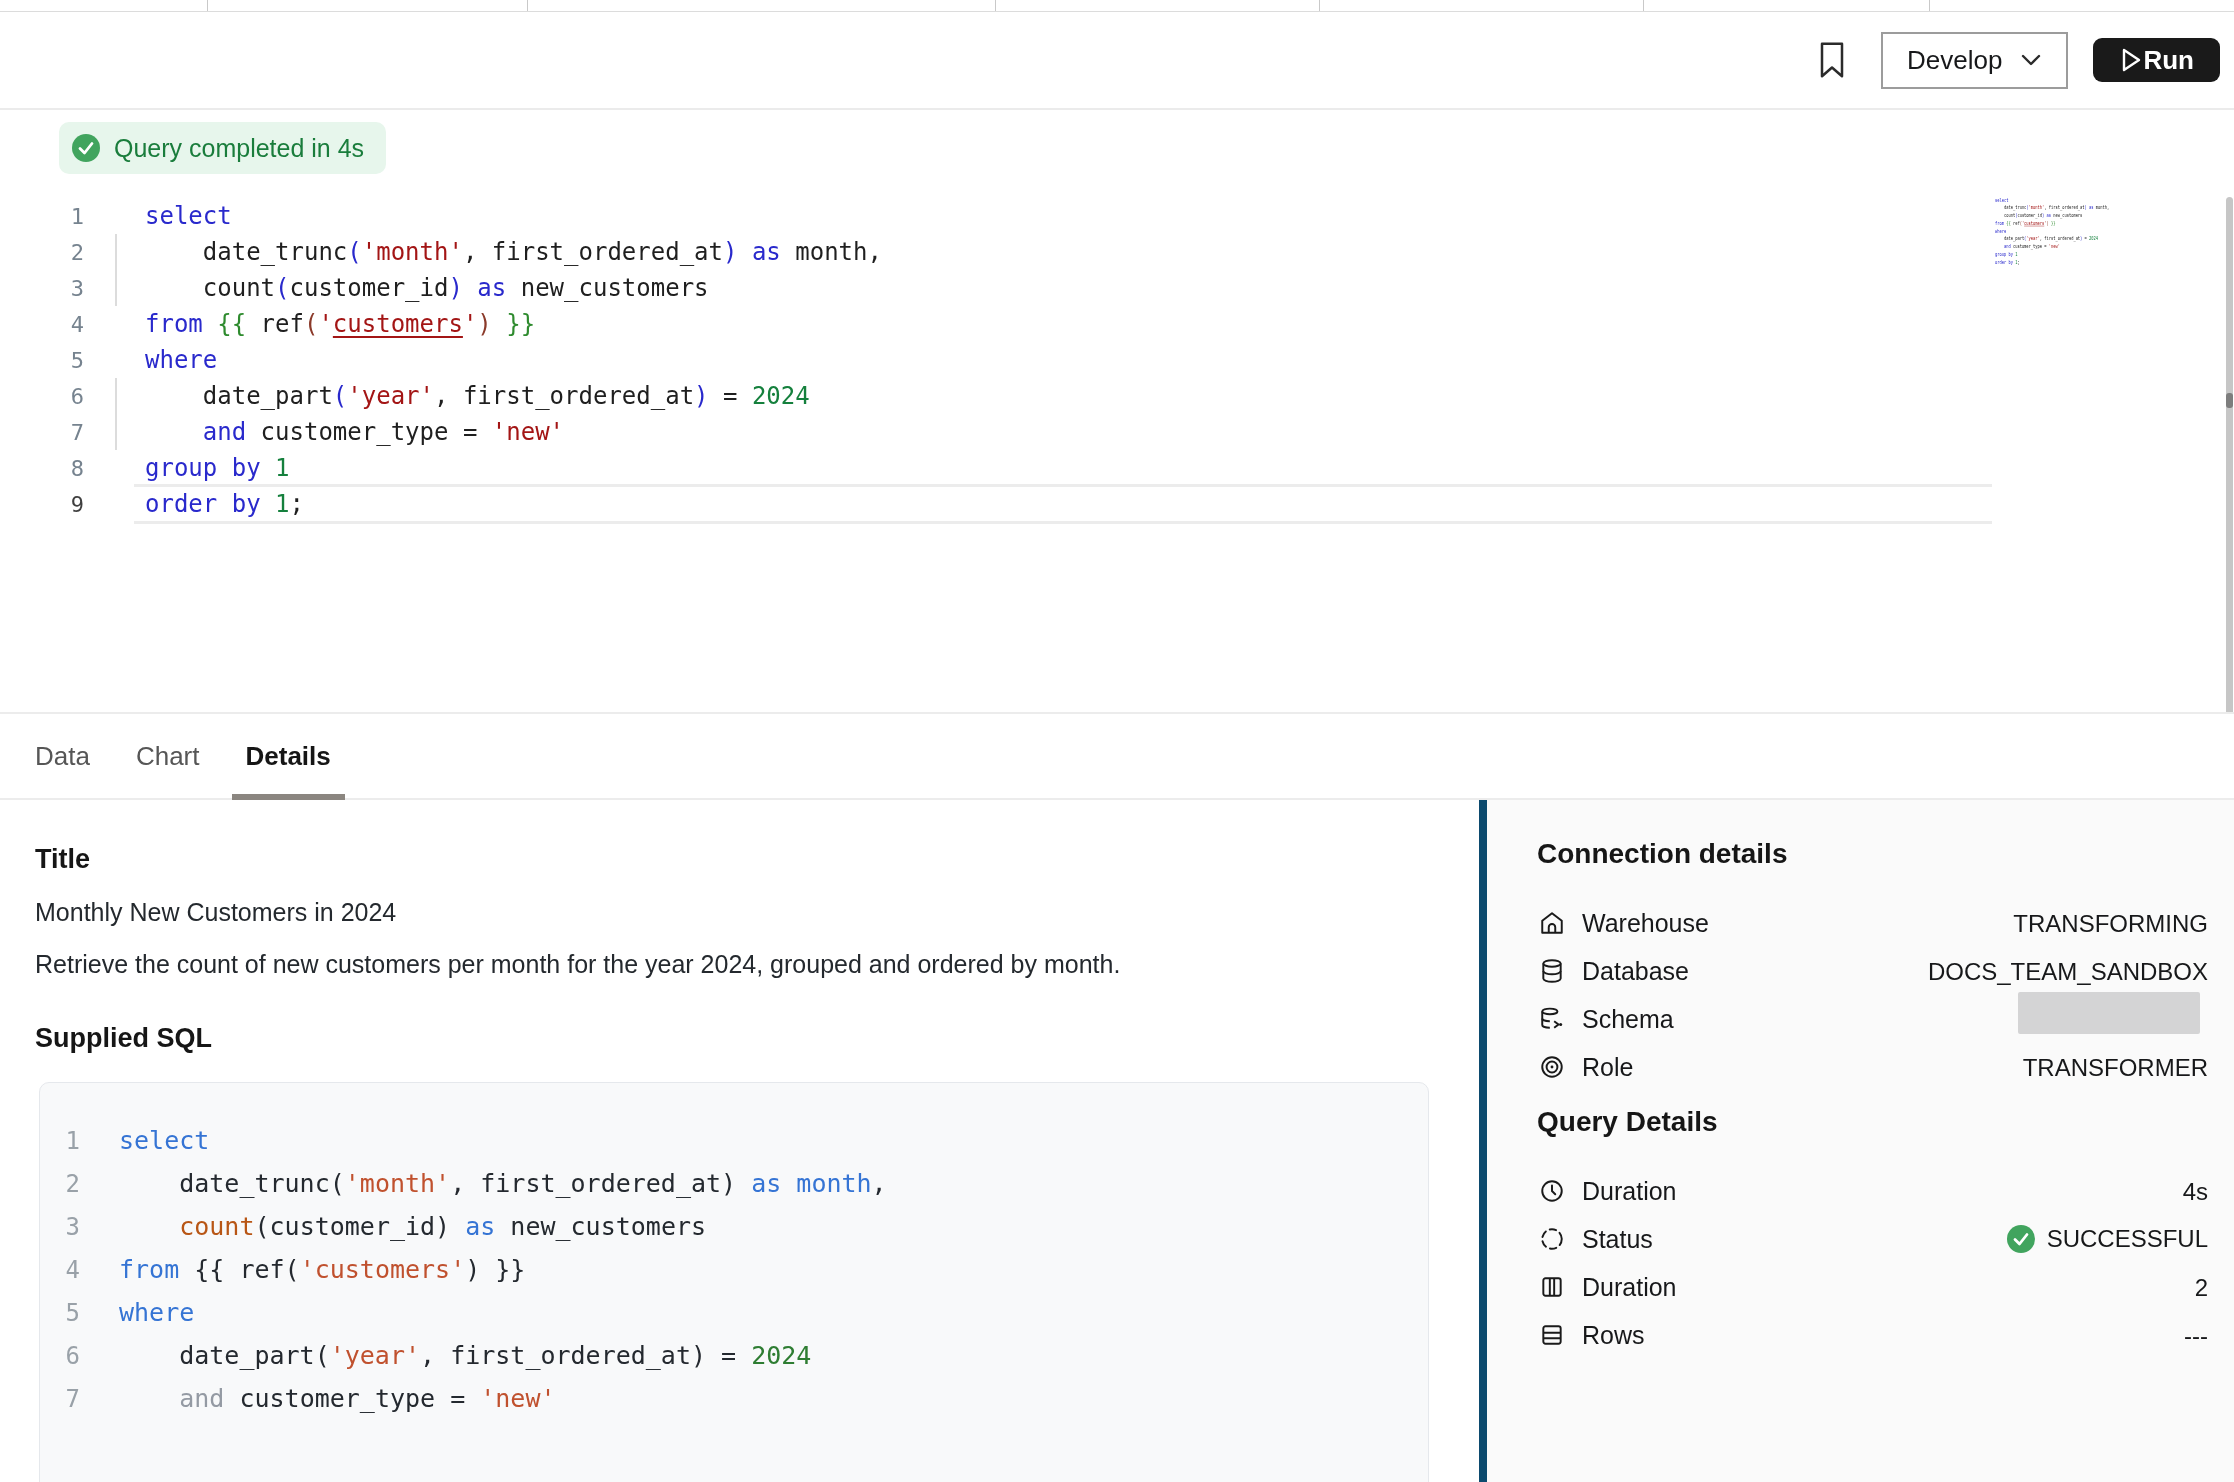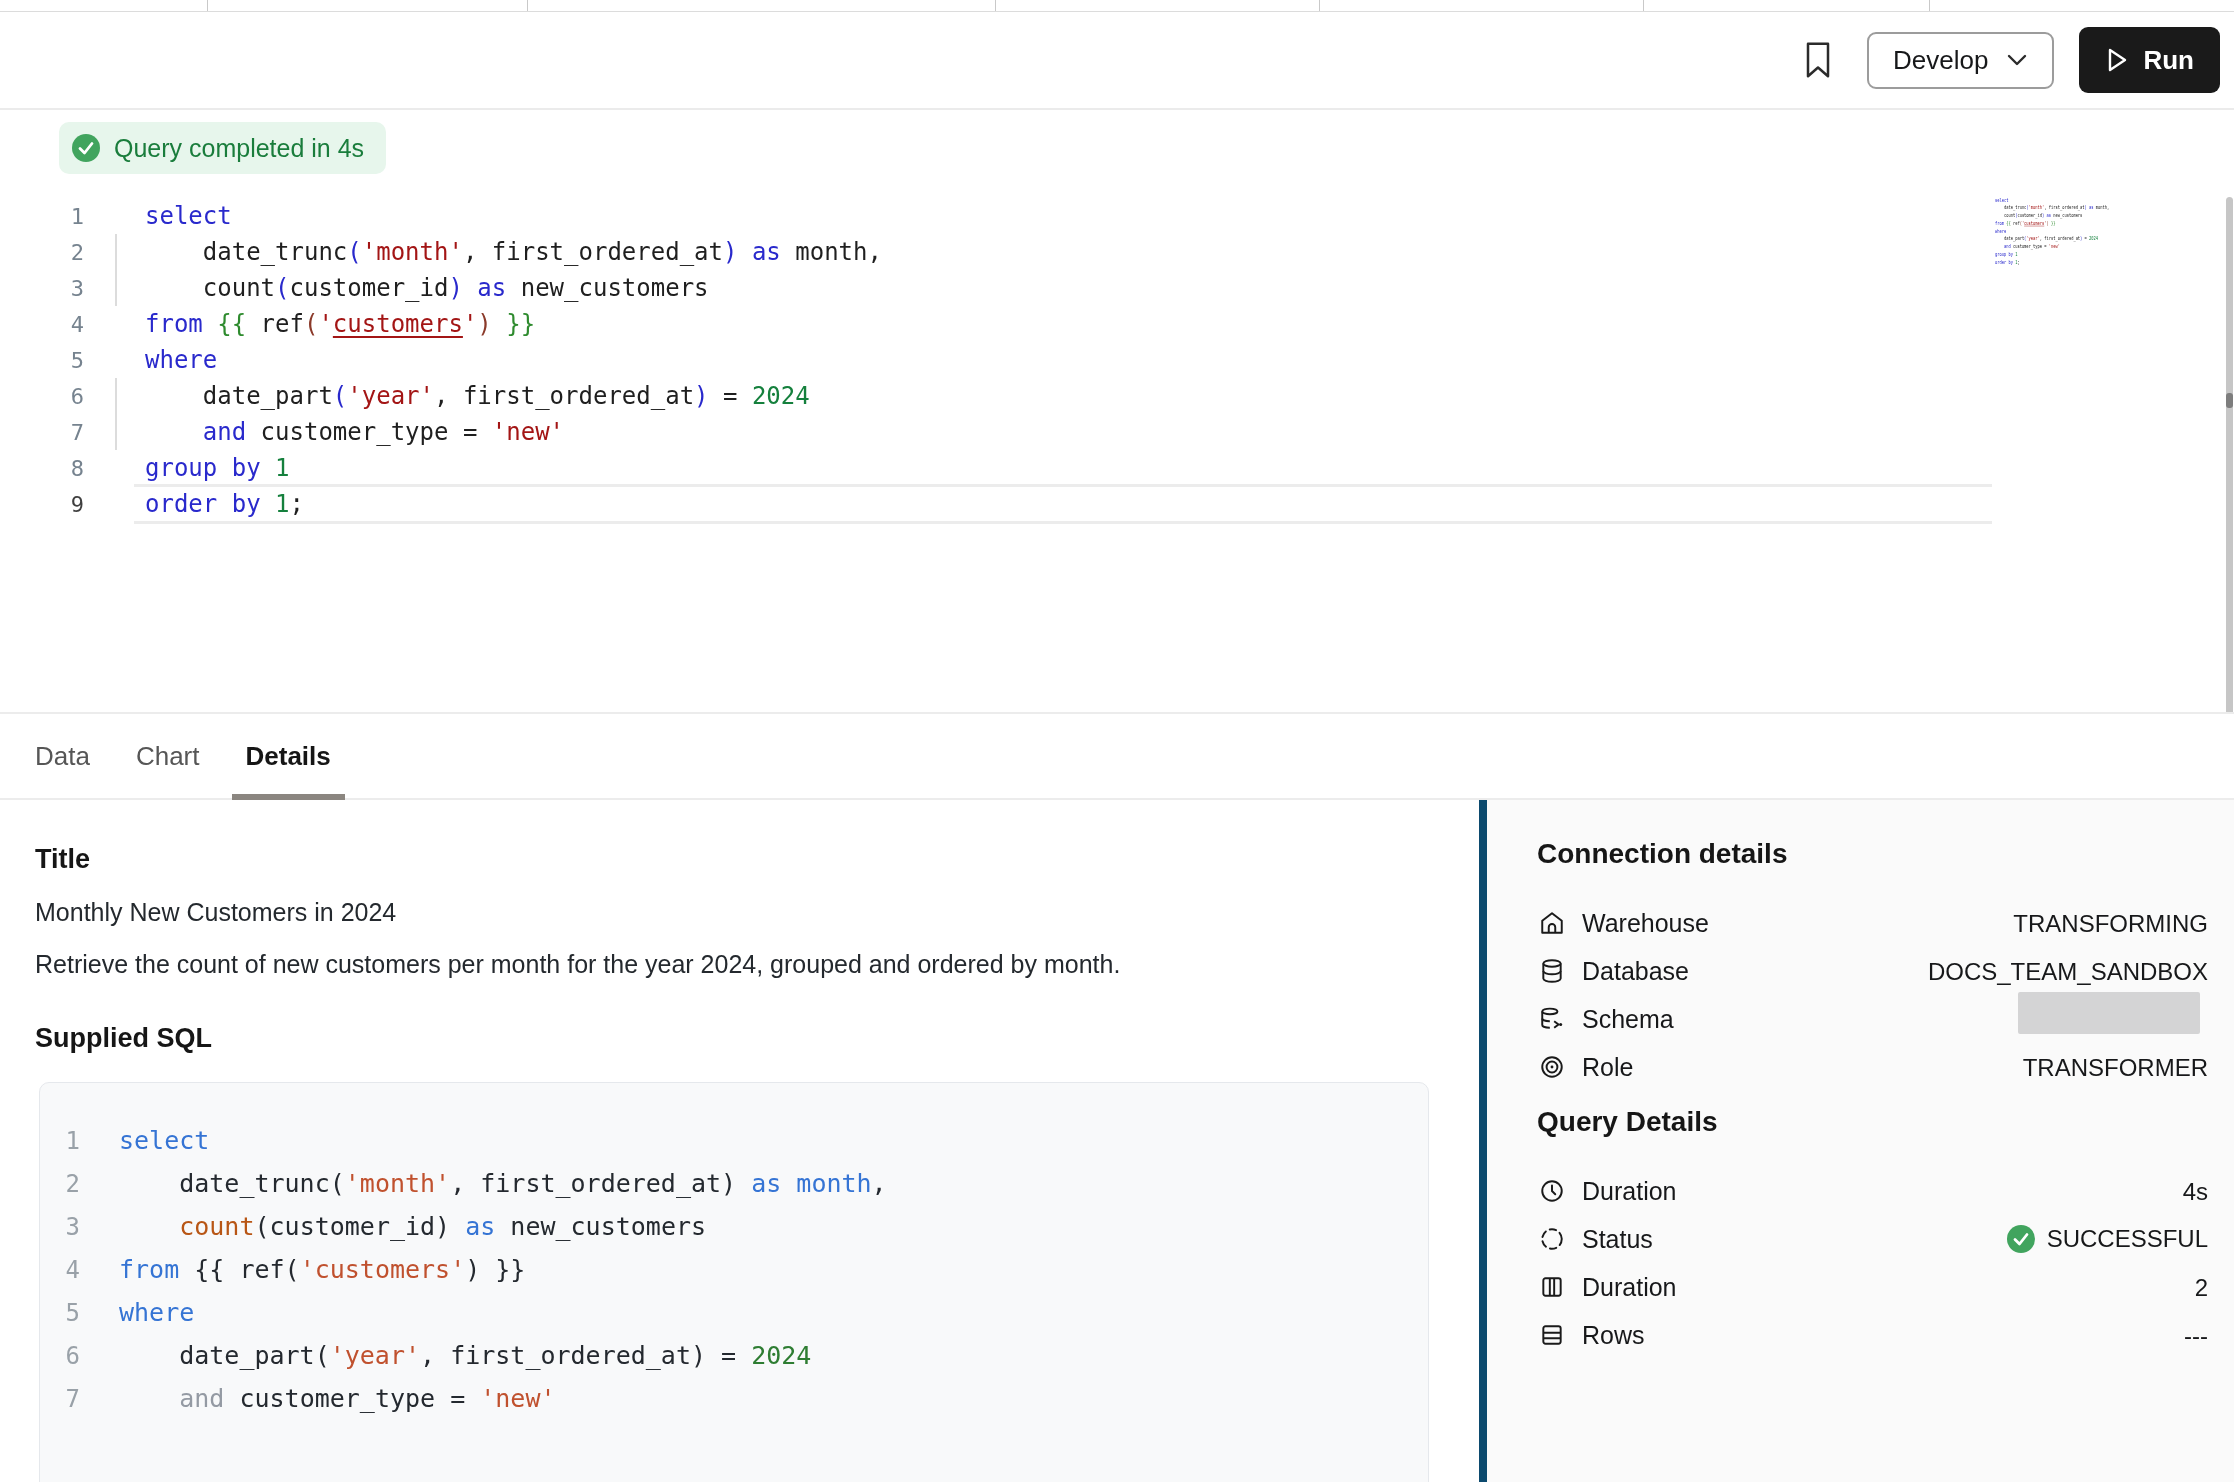--- a/index.html
+++ b/index.html
@@ -6,22 +6,22 @@
   body{width:2234px;height:1482px;position:relative;overflow:hidden;background:#ffffff;
        font-family:"Liberation Sans", sans-serif;color:#1a1a1a;}
   
   .top-strip{position:absolute;top:0;left:0;width:2234px;height:11px;background:#fff;border-bottom:1px solid #dcdcdc;}
   .top-strip .div{position:absolute;top:0;width:1px;height:11px;background:#c9c9c9;}
   
   .toolbar{position:absolute;top:12px;left:0;width:2234px;height:98px;background:#fff;border-bottom:2px solid #ebebeb;
            display:flex;align-items:center;justify-content:flex-end;box-sizing:border-box;padding-right:14px;}
   .bookmark-btn{background:none;border:none;padding:4px;margin-right:30px;cursor:pointer;display:flex;}
   .btn-develop{display:flex;align-items:center;gap:18px;height:57px;padding:0 24px;background:#fff;
-               border:2px solid #9c9c9c;border-radius:9px;font-size:26px;font-weight:500;color:#17181a;margin-right:25px;cursor:pointer;}
-  .btn-run{display:flex;align-items:center;gap:14px;height:66px;padding:0 26px;background:#1a1a1a;border:none;
+               border:2px solid #9c9c9c;border-radius:0;font-size:26px;font-weight:500;color:#17181a;margin-right:25px;cursor:pointer;}
+  .btn-run{display:flex;align-items:center;height:44px;padding:0 26px;background:#1a1a1a;border:none;
            border-radius:9px;font-size:26px;font-weight:600;color:#fff;cursor:pointer;}
   
   .status-row{position:absolute;top:122px;left:22px;display:flex;gap:20px;align-items:center;padding-left:37px;}
   .pill-success{display:flex;align-items:center;gap:13px;height:52px;padding:0 22px 0 12px;border-radius:10px;background:#e7f6ec;}
   .pill-success .txt{font-size:25px;font-weight:500;color:#1a7d3c;}
   .env-box{display:flex;align-items:center;gap:15px;height:52px;padding:0 18px;border:2px solid #d6d6d6;border-radius:10px;background:#fff;cursor:pointer;}
   .env-box .lbl{font-size:25px;color:#17181a;}
   .env-pill{font-size:24px;color:#1f2430;background:#cddff5;border-radius:7px;padding:5px 13px;}
   
   .editor{position:absolute;top:180px;left:0;width:2234px;height:532px;background:#fff;}

